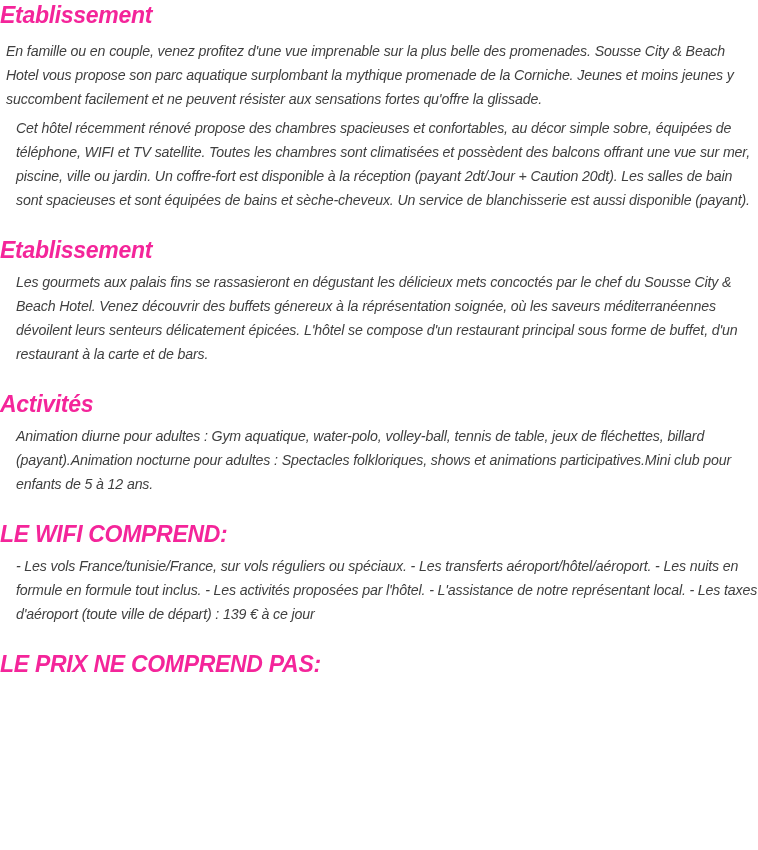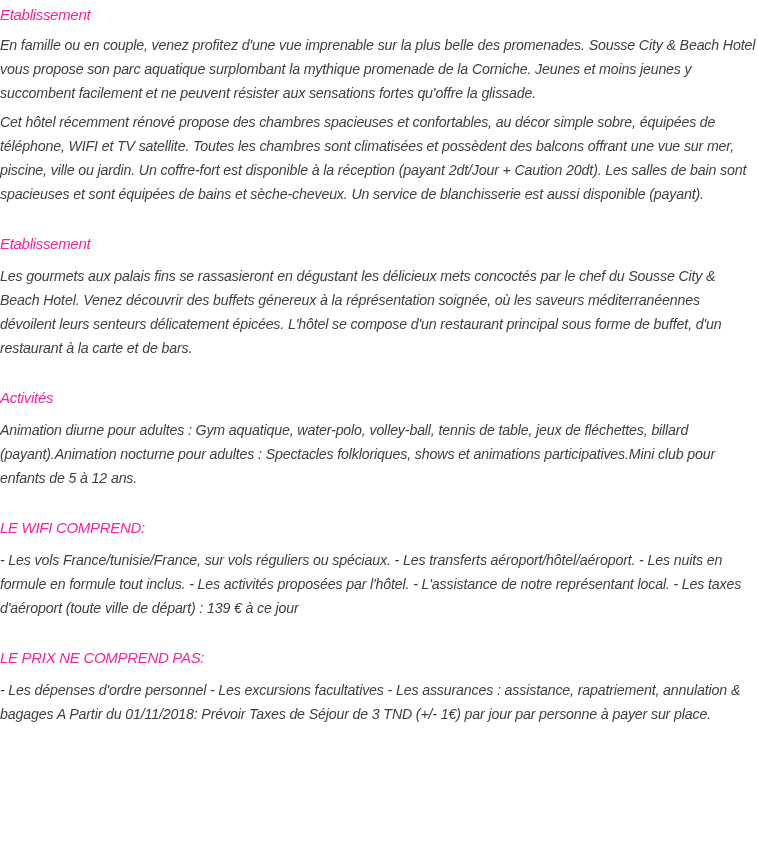--- a/index.html
+++ b/index.html
@@ -1,39 +1,39 @@
 <!DOCTYPE html>
 <html><head>
   <meta charset="utf-8">
   <style>
     html, body { margin: 0; padding: 0; background: #ffffff; }
     body { width: 758px; height: 850px; overflow: hidden; font-family: "Liberation Sans", "DejaVu Sans", sans-serif; }
     .page { padding: 0; }
     .section { margin: 0; }
     .section-title {
       font-style: italic;
-      font-weight: normal;
-      font-size: 15px;
+      font-weight: bold;
+      font-size: 23px;
       line-height: 30px;
       color: #f4259a;
       margin: 0;
       letter-spacing: -0.3px;
     }
     .section-body {
       font-style: italic;
       font-size: 14.2px;
       line-height: 24px;
       color: #3f3f3f;
       margin: 0;
       letter-spacing: -0.15px;
     }
     #s0 .section-title { padding-top: 0px; height: 30px; }
-    #s0 .section-body { margin-top: 3px; }
+    #s0 .section-body { margin-top: 9px; padding-left: 6px; }
     .section + .section .section-title { margin-top: 23px; }
-    .section + .section .section-body { margin-top: 5px; }
+    .section + .section .section-body { margin-top: 5px; padding-left: 16px; }
   </style>
 </head>
 <body>
 
 <div class="page">
   <div class="section" id="s0">
     <h2 class="section-title">Etablissement</h2>
     <p class="section-body">En famille ou en couple, venez profitez d'une vue imprenable sur la plus belle des promenades. Sousse City &amp; Beach Hotel vous propose son parc aquatique surplombant la mythique promenade de la Corniche. Jeunes et moins jeunes y succombent facilement et ne peuvent résister aux sensations fortes qu'offre la glissade.</p>
   </div>
   <div class="section" id="s1">
@@ -46,15 +46,14 @@
   <div class="section" id="s3">
     <h2 class="section-title">Activités</h2>
     <p class="section-body">Animation diurne pour adultes : Gym aquatique, water-polo, volley-ball, tennis de table, jeux de fléchettes, billard (payant).Animation nocturne pour adultes : Spectacles folkloriques, shows et animations participatives.Mini club pour enfants de 5 à 12 ans.</p>
   </div>
   <div class="section" id="s4">
     <h2 class="section-title">LE WIFI COMPREND:</h2>
     <p class="section-body">- Les vols France/tunisie/France, sur vols réguliers ou spéciaux. - Les transferts aéroport/hôtel/aéroport. - Les nuits en formule en formule tout inclus. - Les activités proposées par l'hôtel. - L'assistance de notre représentant local. - Les taxes d'aéroport (toute ville de départ) : 139 € à ce jour</p>
   </div>
   <div class="section" id="s5">
     <h2 class="section-title">LE PRIX NE COMPREND PAS:</h2>
-    <p class="section-body">- Les dépenses d'ordre personnel - Les excursions facultatives - Les assurances : assistance, rapatriement, annulation &amp; bagages A Partir du 01/11/2018: Prévoir Taxes de Séjour de 3 TND (+/- 1€) par jour par personne à payer sur place.</p>
   </div>
 </div>
 
 </body></html>

